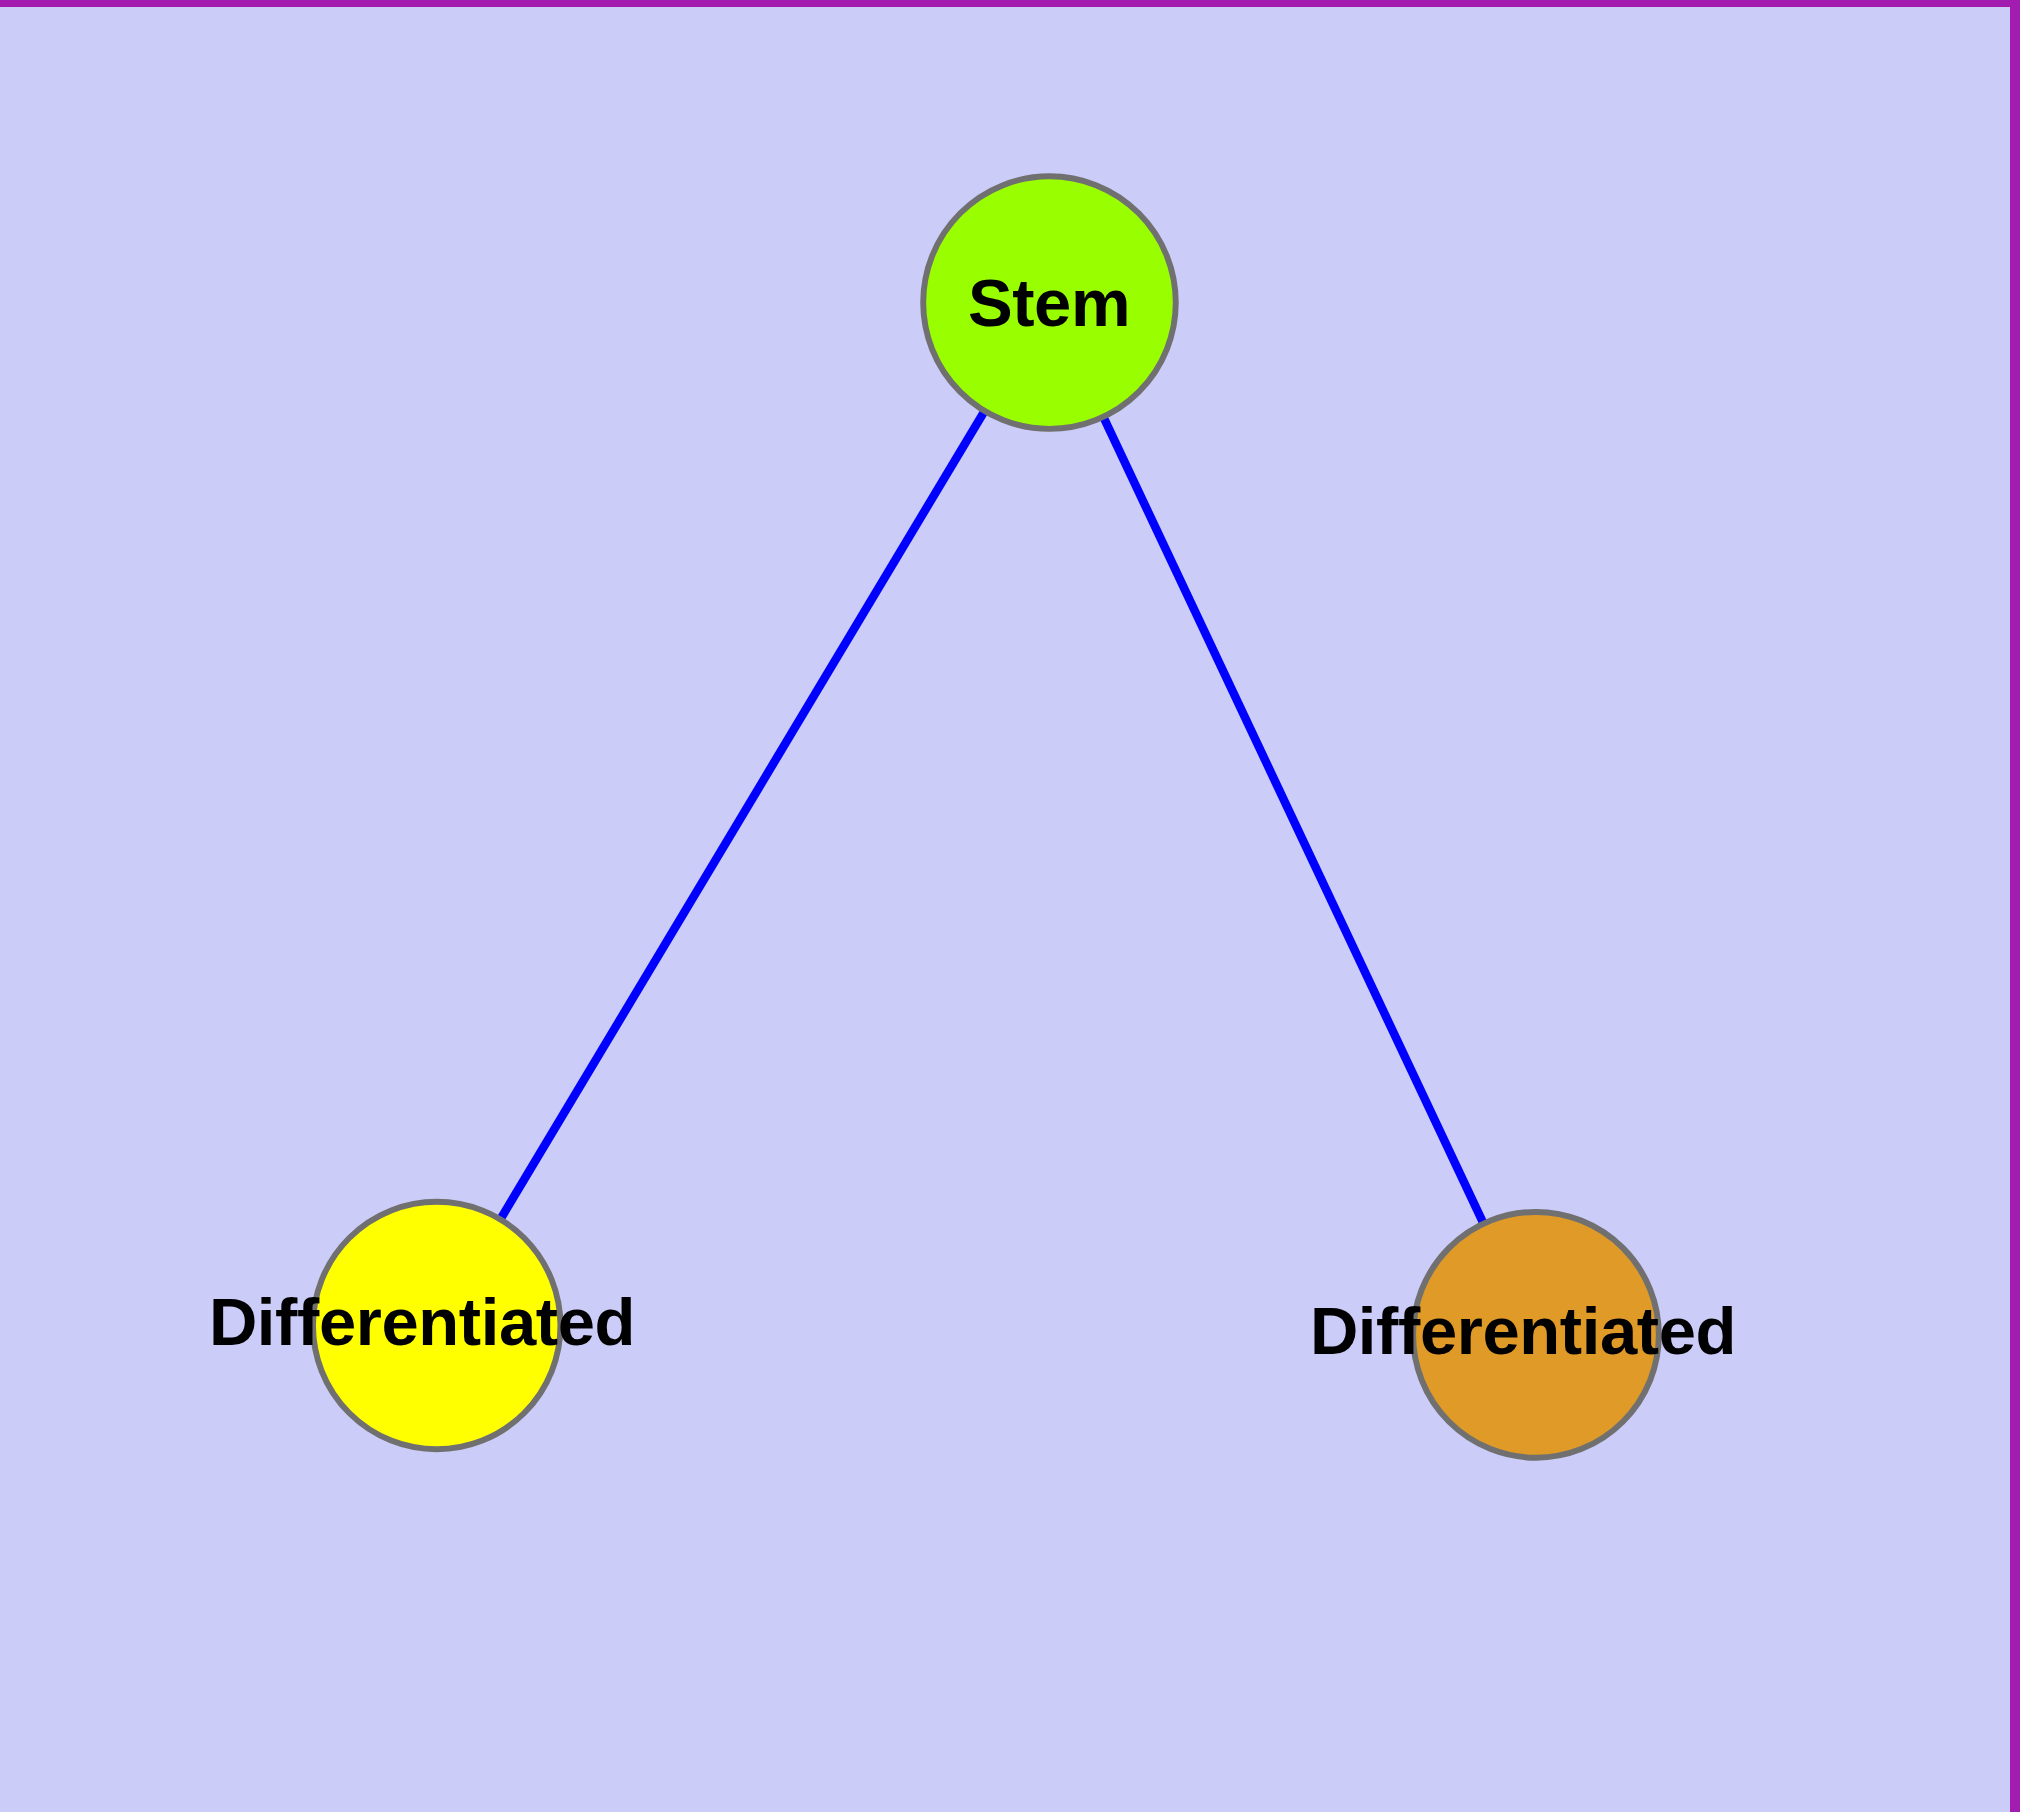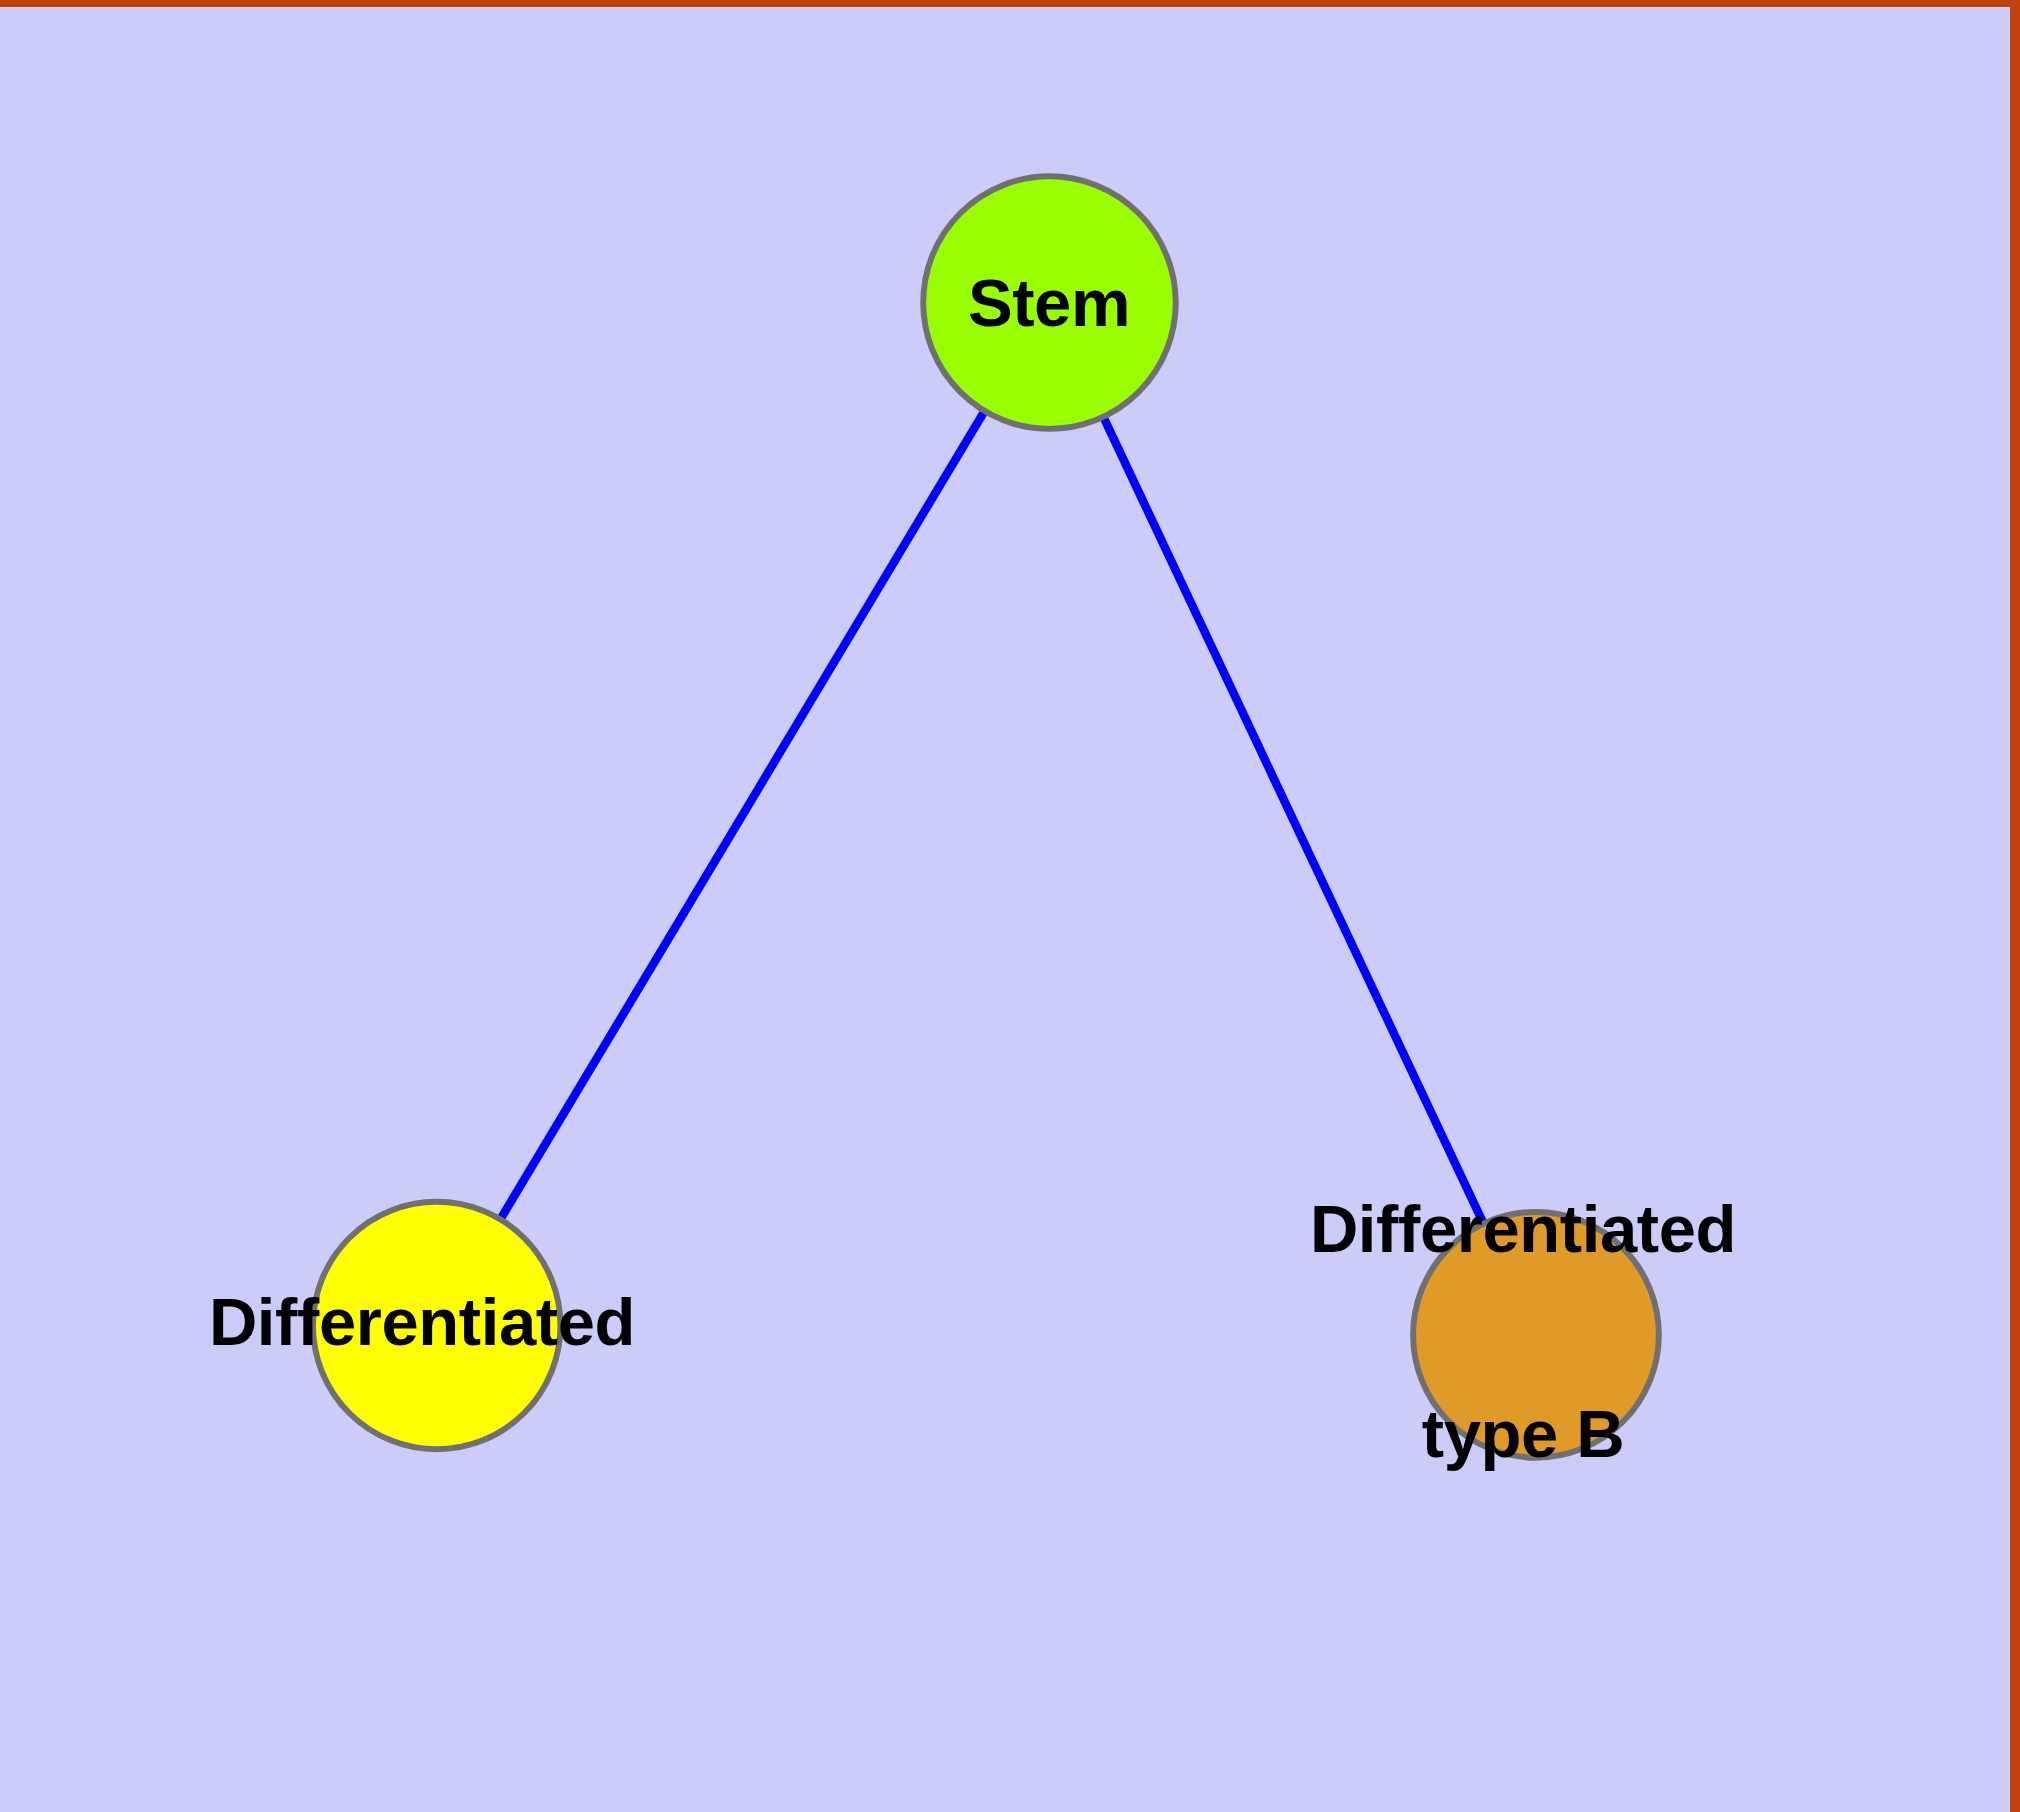--- a/index.html
+++ b/index.html
@@ -10,21 +10,21 @@
   body {
     width: 2021px;
     height: 1812px;
     overflow: hidden;
     font-family: "Liberation Sans", sans-serif;
   }
   #canvas {
     position: relative;
     width: 2021px;
     height: 1812px;
-    background: #c2410c;
+    background: #a21caf;
   }
   #plot-bg {
     position: absolute;
     left: 0px;
     top: 6.8px;
     width: 2010px;
     height: 1805px;
     background: #ccccf9;
   }
   #graph-svg {
@@ -82,17 +82,16 @@
   </svg>
 
   <div class="node-label" id="label-stem">Stem</div>
 
   <div class="node-label" id="label-diffA">
     <div>Differentiated</div>
   </div>
 
   <div class="node-label" id="label-diffB">
     <div>Differentiated</div>
-    <div>type B</div>
   </div>
 
 </div>
 
 
 </body></html>

